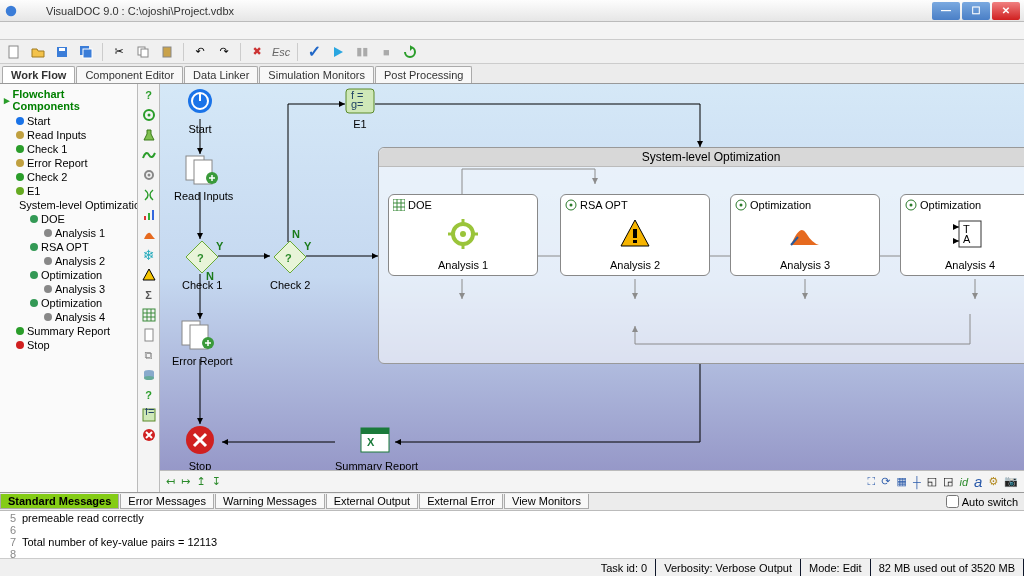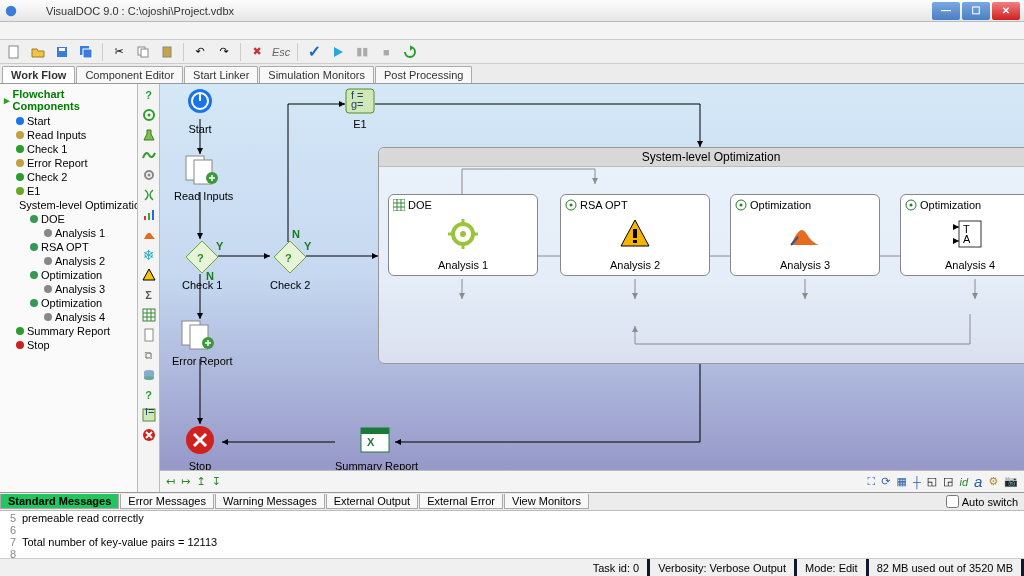--- a/index.html
+++ b/index.html
@@ -50,29 +50,29 @@
 .bigbox { position: absolute; background: rgba(255,255,255,0.55); border: 1px solid #999; border-radius: 6px; }
 .bigbox .bbhdr { background: #d8d8d8; border-radius: 6px 6px 0 0; text-align: center; padding: 2px 0; font-size: 12px; border-bottom: 1px solid #bbb; }
 
 svg.arrows { position: absolute; inset: 0; width: 100%; height: 100%; pointer-events: none; }
 
 .canvas-toolbar { height: 22px; background: #f4f4f4; border-top: 1px solid #bbb; display: flex; align-items: center; padding: 0 6px; gap: 6px; }
 .ctspacer { flex: 1; }
 
 .bottom-tabs { height: 18px; background: #ececec; display: flex; align-items: center; border-top: 1px solid #999; }
 .btab { padding: 1px 7px; border: 1px solid #aaa; border-top: none; background: #f8f8f8; margin-right: 1px; }
-.btab.active { background: #22c55e; font-weight: bold; }
+.btab.active { background: #84cc16; font-weight: bold; }
 .bottom-tabs .autos { margin-left: auto; margin-right: 6px; display: flex; align-items: center; gap: 3px; }
 
 .console { height: 48px; background: #fff; border-top: 1px solid #bbb; font-family: "Courier New", monospace; font-size: 11px; padding: 1px 2px; overflow: hidden; }
 .console .ln { display: flex; }
 .console .num { width: 14px; color: #888; text-align: right; margin-right: 6px; }
 
 .statusbar { height: 18px; background: #f0f0f0; border-top: 1px solid #ccc; display: flex; align-items: center; font-size: 10px; }
-.statusbar .cell { padding: 0 8px; border-right: 3px solid #0f172a; height: 100%; display: flex; align-items: center; text-align: center; }
+.statusbar .cell { padding: 0 8px; border-right: 1px solid #0f172a; height: 100%; display: flex; align-items: center; text-align: center; }
 .statusbar .spacer { flex: 1; }
 </style>
 </head>
 <body>
 
 <div class="titlebar">
   <svg class="icon" viewBox="0 0 16 16">
       <circle cx="8" cy="8" r="6" fill="#3b7dd8"></circle>
     </svg>
   <span class="title">VisualDOC 9.0 : C:\ojoshi\Project.vdbx</span>
@@ -147,21 +147,21 @@
       <svg width="14" height="14">
         <path d="M7 2a5 5 0 1 1-5 5" fill="none" stroke="#2a9d2a" stroke-width="2"></path>
         <path d="M7 0l3 3-3 3z" fill="#2a9d2a"></path>
       </svg>
     </div>
 </div>
 
 <div class="tabstrip">
   <div class="tab active">Work Flow</div>
   <div class="tab">Component Editor</div>
-  <div class="tab">Start Linker</div>
+  <div class="tab">Data Linker</div>
   <div class="tab">Simulation Monitors</div>
   <div class="tab">Post Processing</div>
 </div>
 
 <div class="main">
 
   <div class="sidebar">
     <div class="tree">
       <div class="hdr">
         <span style="color:#2a9d2a">▸</span>

